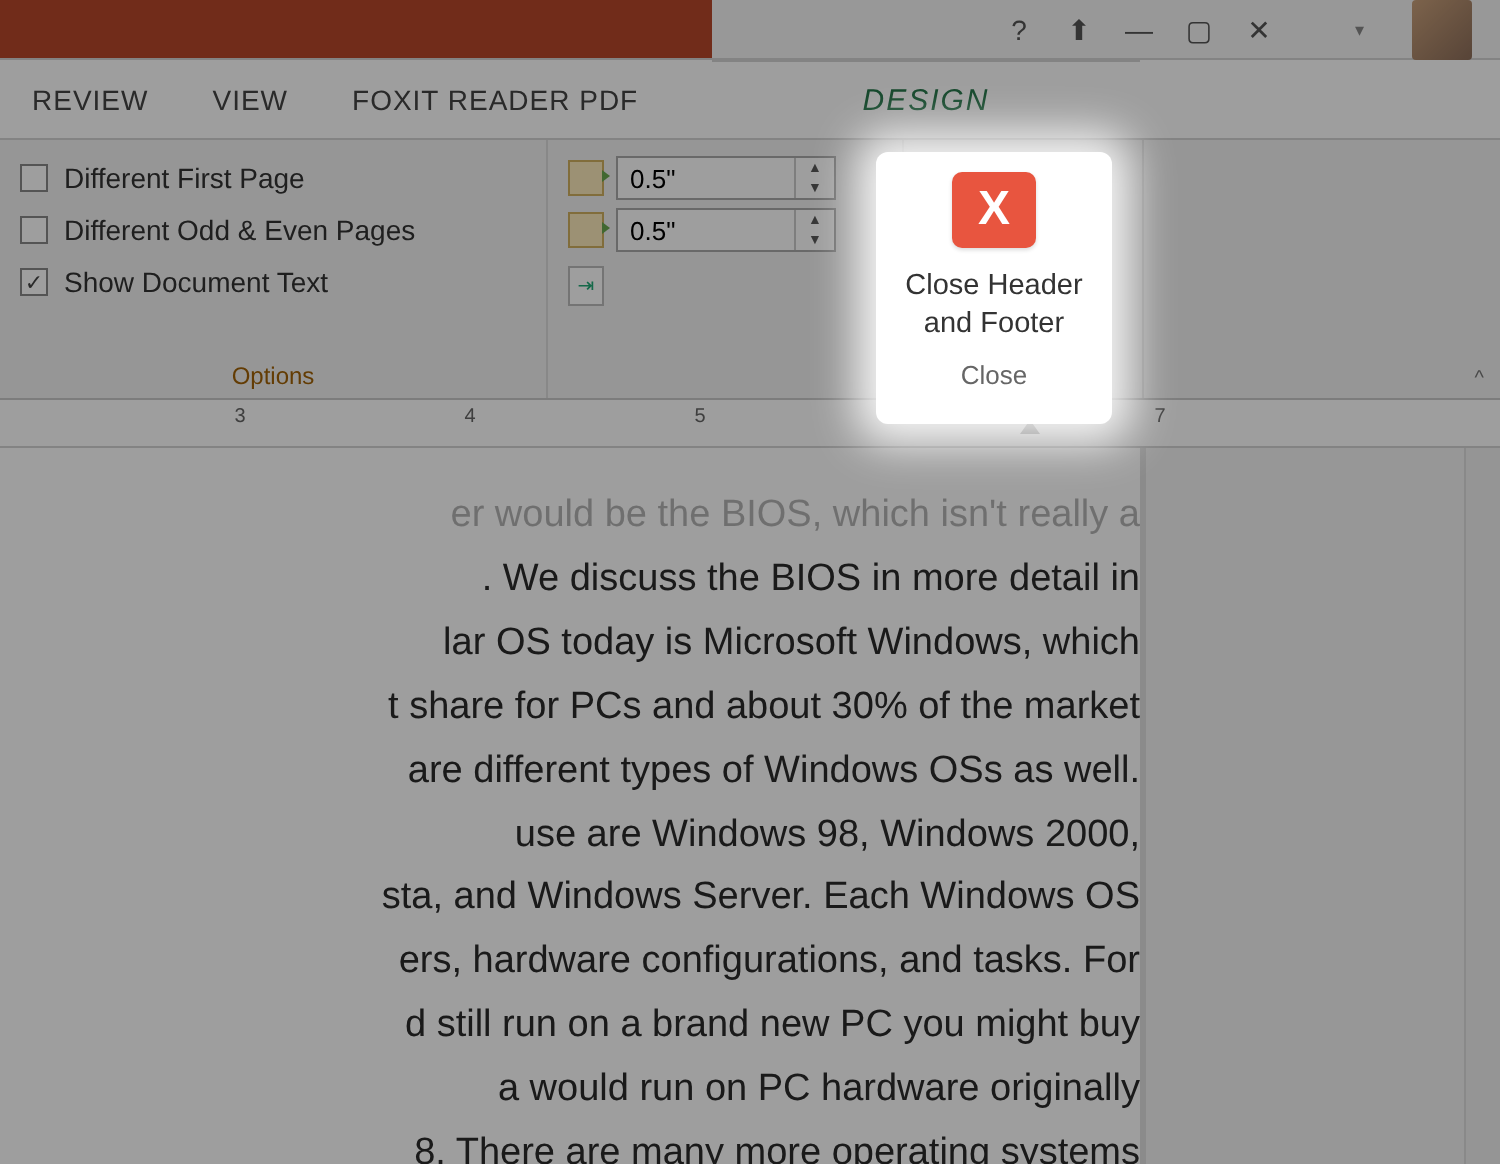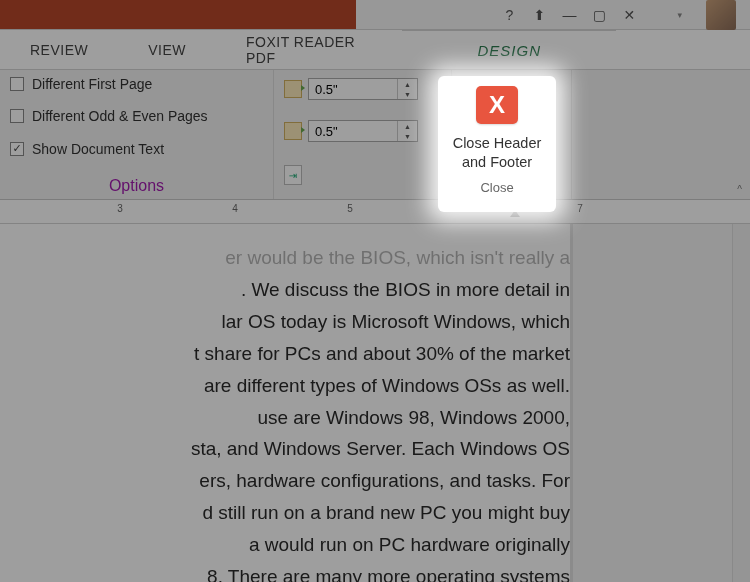--- a/index.html
+++ b/index.html
@@ -11,27 +11,27 @@
 .titlebar-red { width: 356px; background: #b7472a; }
 .contextual-tab-label { flex: 0 0 auto; background: #e8f5e9; color: #2e7d32; font-size: 12px; display: flex; align-items: center; justify-content: center; padding: 0 18px; border-top: 2px solid #4caf50; }
 .titlebar-fill { flex: 1; background: #f6f6f6; }
 .win-controls { display: flex; align-items: center; gap: 14px; padding: 0 14px; background: #f6f6f6; }
 .win-controls .wc { width: 16px; height: 16px; display: flex; align-items: center; justify-content: center; color: #555; font-size: 14px; }
 .avatar { width: 30px; height: 30px; border-radius: 2px; background: linear-gradient(135deg,#c9a07a 0%,#8d6e5a 100%); margin-left: 4px; }
 .acct-name { font-size: 11px; color: #aaa; padding: 0 6px; display:flex; align-items:center; }
 .acct-caret { font-size: 9px; color:#888; display:flex; align-items:center; padding-right:6px; }
 
 .tabs { height: 40px; background: #fff; display: flex; align-items: stretch; border-bottom: 1px solid #d4d4d4; }
-.tab { padding: 0 30px; display: flex; align-items: center; font-size: 14px; color: #444; letter-spacing: 0.5px; }
+.tab { padding: 0 16px; display: flex; align-items: center; font-size: 14px; color: #444; letter-spacing: 0.5px; }
 .contextual-tab-zone { margin-left: auto; width: 394px; display:flex; }
 .contextual-tab { width: 214px; display:flex; align-items:center; justify-content:center; color:#217346; font-size:15px; letter-spacing:1px; border-top:1px solid #d4d4d4;font-style:italic; }
 
 .ribbon { height: 130px; background: #f3f3f3; border-bottom: 1px solid #c8c8c8; display: flex; }
-.ribbon-group { border-right: 1px solid #dcdcdc; padding: 6px 10px 2px 10px; display: flex; flex-direction: column; position: relative; gap: 16px; }
-.ribbon-group-label { text-align: center; font-size: 16px; color: #a21caf; margin-top: auto; padding: 4px 0 2px 0; }
+.ribbon-group { border-right: 1px solid #dcdcdc; padding: 6px 10px 2px 10px; display: flex; flex-direction: column; position: relative; }
+.ribbon-group-label { text-align: center; font-size: 12px; color: #a16207; margin-top: auto; padding: 4px 0 2px 0; }
 
 .options-group { width: 274px; }
 .opt-row { display: flex; align-items: center; gap: 8px; height: 26px; font-size: 14px; color: #333; }
 .chk { width: 14px; height: 14px; border: 1px solid #888; background: #fff; display: inline-flex; align-items: center; justify-content: center; font-size: 11px; color: #444; }
 
 .position-group { width: 178px; }
 .pos-row { display: flex; align-items: center; gap: 6px; height: 26px; }
 .pos-icon { width: 18px; height: 18px; background: #fceabb; border:1px solid #d0b060; position:relative; }
 .pos-icon::after { content:""; position:absolute; right:-4px; top:4px; border-left:4px solid #6aa84f; border-top:3px solid transparent; border-bottom:3px solid transparent; }
 .spinner { display:flex; align-items:stretch; border:1px solid #aaa; background:#fff; height:22px; width:110px; }

